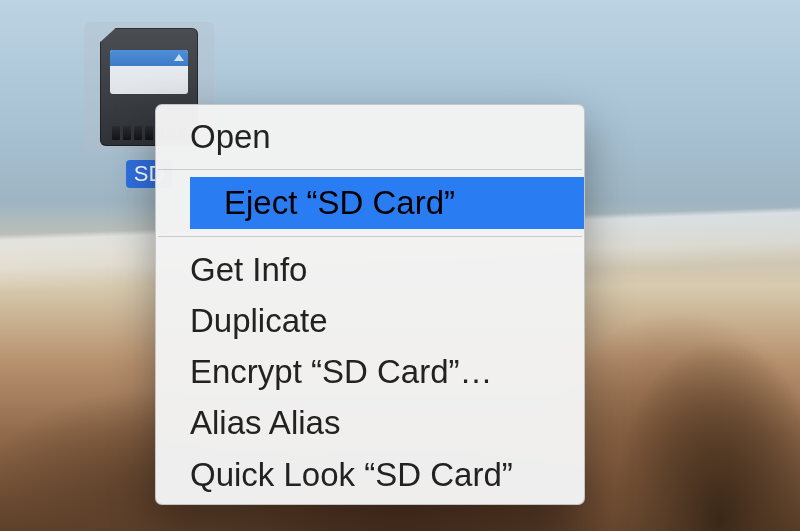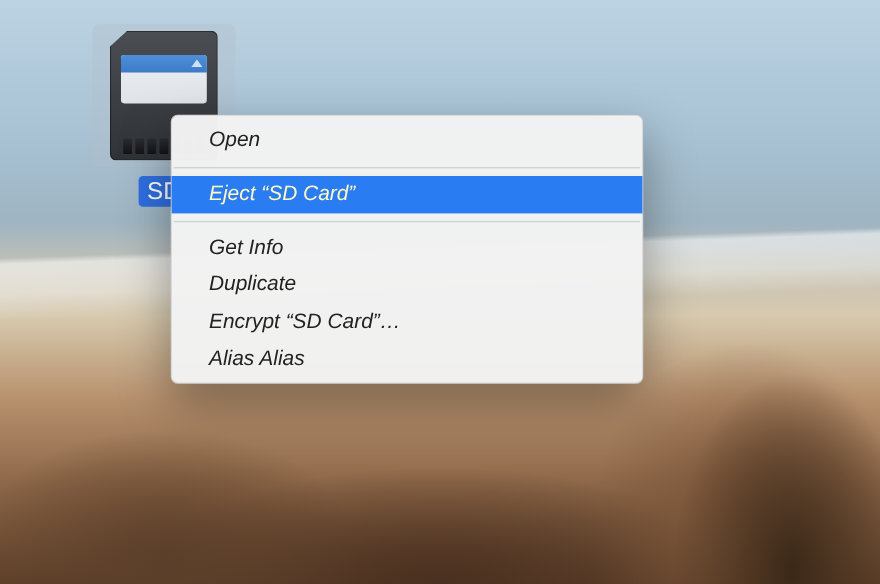--- a/index.html
+++ b/index.html
@@ -85,33 +85,33 @@
     
     .context-menu {
       position: absolute;
       left: 155px; top: 104px;
       min-width: 430px;
       background: rgba(242,242,242,0.98);
       border: 1px solid rgba(0,0,0,0.18);
       border-radius: 7px;
       box-shadow: 0 18px 45px rgba(0,0,0,0.35);
       padding: 6px 0 0 0;
-      font-size: 19px;
+      font-size: 33px;
       color: #222;
-      font-style: italic;
     }
     .menu-item {
       padding: 5px 28px 5px 34px;
       line-height: 1.25;
       white-space: nowrap;
       cursor: default;
     }
     .menu-item.highlight {
       background: #2a7cf2;
-      color: #fef9c3;
+      color: #000000;
+      margin-left: 34px;
     }
     .menu-separator {
       height: 1px;
       margin: 7px 2px;
       background: rgba(0,0,0,0.16);
     }
     .menu-bottom-fade {
       height: 4px;
     }
   </style>
@@ -143,14 +143,15 @@
 
 <div class="context-menu">
   <div class="menu-item">Open</div>
   <div class="menu-separator"></div>
   <div class="menu-item highlight">Eject “SD Card”</div>
   <div class="menu-separator"></div>
   <div class="menu-item">Get Info</div>
   <div class="menu-item">Duplicate</div>
   <div class="menu-item">Encrypt “SD Card”…</div>
   <div class="menu-item">Alias Alias</div>
+  <div class="menu-item">Quick Look “SD Card”</div>
   <div class="menu-bottom-fade"></div>
 </div>
 
 </body></html>

